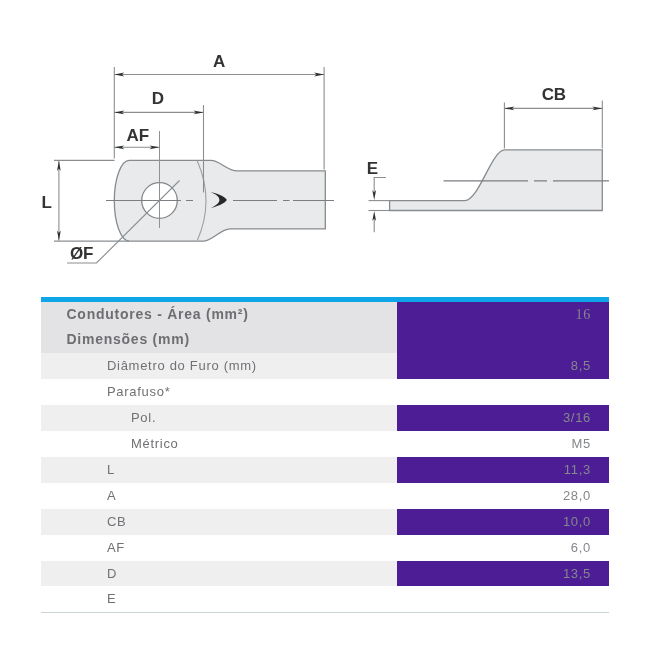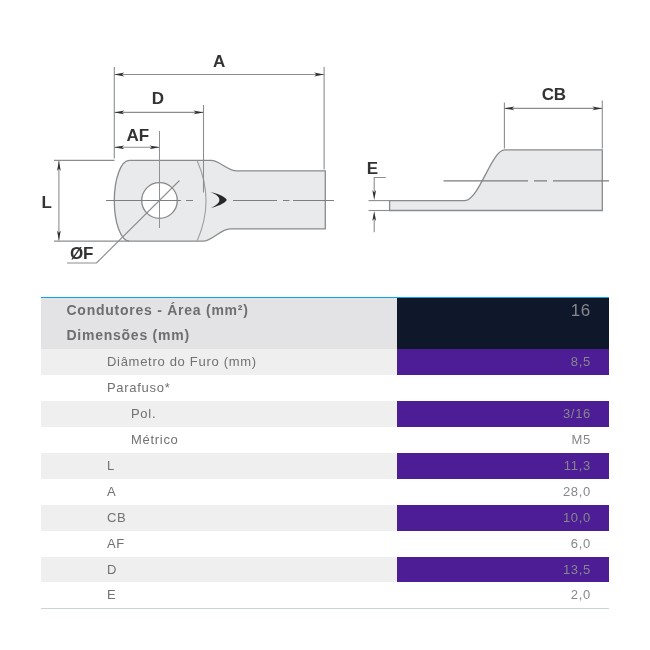--- a/index.html
+++ b/index.html
@@ -1,24 +1,24 @@
 <!DOCTYPE html>
 <html><head>
 <meta charset="utf-8">
 <style>
 html,body{margin:0;padding:0;background:#ffffff;}
 body{width:650px;height:650px;font-family:"Liberation Sans",sans-serif;}
 #page{position:relative;width:650px;height:650px;overflow:hidden;}
 #draw{position:absolute;left:0;top:0;}
-#tbl{position:absolute;left:41px;top:296.6px;width:568px;border-top:1px solid #0ea5e9;border-bottom:1px solid #ccd3d7;}
+#tbl{position:absolute;left:41px;top:296.6px;width:568px;border-top:5px solid #0ea5e9;border-bottom:1px solid #ccd3d7;}
 .row{position:relative;width:100%;height:25.9px;line-height:25.9px;font-size:13px;letter-spacing:0.7px;color:#717175;}
 .row .lab{position:absolute;left:0;top:0;bottom:0;width:356px;}
 .row .val{position:absolute;left:356px;top:0;bottom:0;right:0;text-align:right;padding-right:18px;color:#85878c;}
 .hdr{background:#e3e3e5;font-weight:bold;font-size:14px;letter-spacing:0.75px;color:#6e6e72;}
-.hdr .val{background:#0f172a;font-weight:normal;font-size:17px;letter-spacing:0.7px;}
+.hdr .val{background:#4c1d95;font-weight:normal;font-size:14px;letter-spacing:0.7px;font-family:Liberation Serif, serif;}
 .str .lab{background:#efeff0;}
 .str .val{background:#4c1d95;}
 .i1{padding-left:25.5px;}
 .i2{padding-left:66px;}
 .i3{padding-left:90px;}
 </style>
 </head>
 <body>
 <div id="page">
 <svg id="draw" width="650" height="292" viewBox="0 0 650 292">
@@ -132,16 +132,15 @@
   <div class="row">
         <div class="lab i2">AF</div>
         <div class="val">6,0</div>
       </div>
   <div class="row str">
         <div class="lab i2">D</div>
         <div class="val">13,5</div>
       </div>
   <div class="row">
         <div class="lab i2">E</div>
-        <div class="val">2,0</div>
       </div>
 </div>
 </div>
 
 </body></html>

